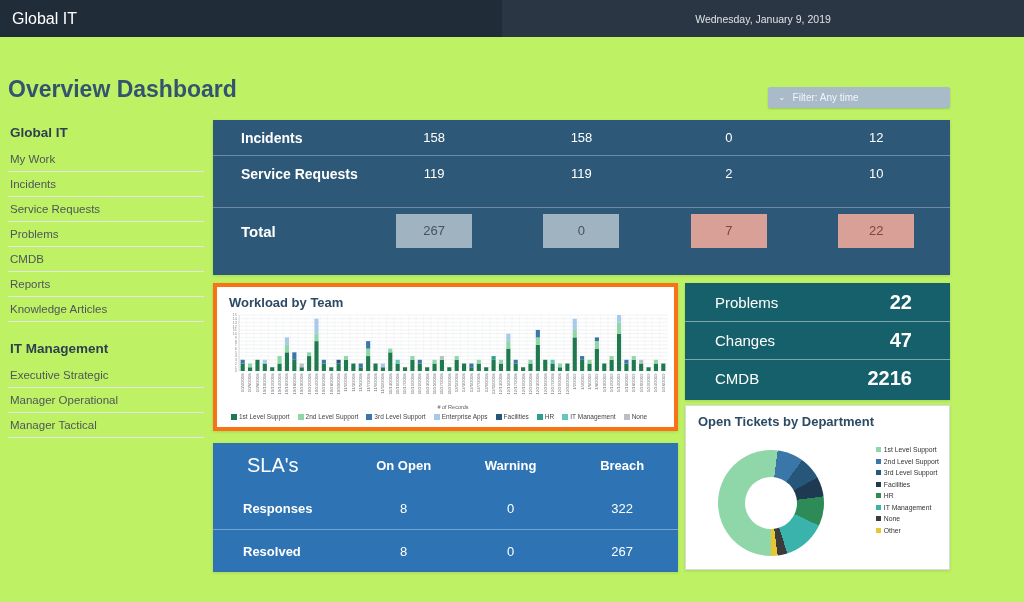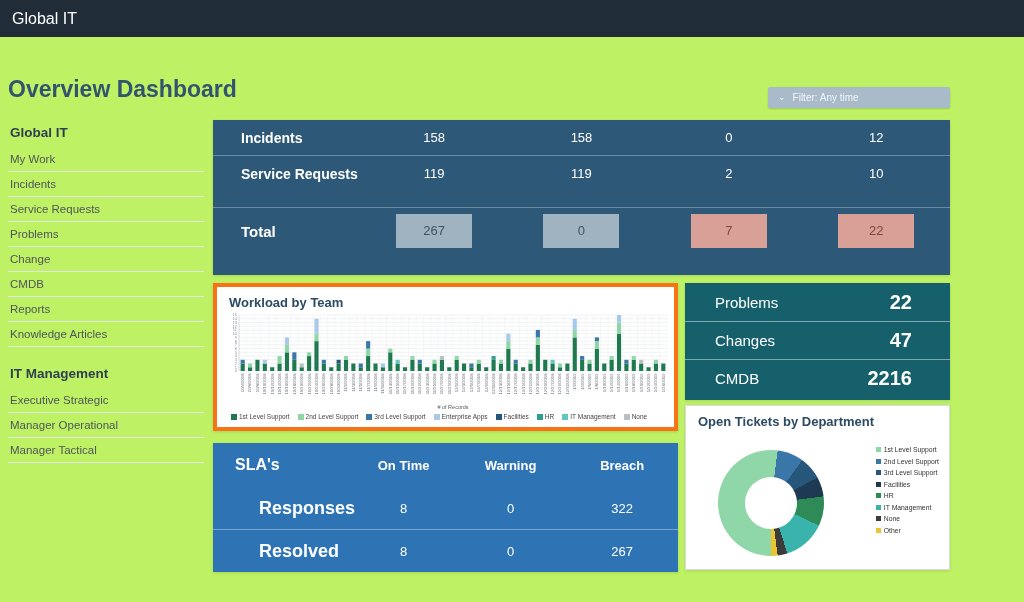--- a/index.html
+++ b/index.html
@@ -61,50 +61,52 @@
   .donut{position:absolute;left:32px;top:44px;width:106px;height:106px;border-radius:50%;}
   .donut::after{content:"";position:absolute;left:27px;top:27px;width:52px;height:52px;background:#fff;border-radius:50%;}
   .donut-legend{position:absolute;right:10px;top:40px;display:flex;flex-direction:column;gap:4.5px;}
   .dl-item{display:flex;align-items:center;gap:3px;font-size:6.8px;color:#333;white-space:nowrap;}
   .dl-swatch{width:5px;height:5px;flex:0 0 5px;}
 
   
   #sla-card{left:213px;top:443px;width:465px;height:129px;background:#2e74b5;color:#fff;}
   .sla-header,.sla-row{display:grid;grid-template-columns:30% 22% 24% 24%;align-items:center;}
   .sla-header{height:44px;font-weight:bold;}
-  .sla-heading{font-size:16px;font-weight:bold;padding-left:22px;}
+  .sla-heading{font-size:20px;font-weight:normal;padding-left:34px;}
   .sla-col{text-align:center;font-size:13px;font-weight:bold;}
   .sla-row{height:42px;font-size:13px;}
-  .sla-row .row-label{font-size:18px;padding-left:46px;}
+  .sla-row .row-label{font-size:13px;padding-left:30px;}
   .sla-row.bordered{border-top:1px solid rgba(255,255,255,0.35);}
 </style>
 </head>
 <body>
 
 <div id="app">
 
   <div class="topbar">
     <span class="app-title">Global IT</span>
+    <div class="topbar-right">
+      <span class="topbar-date">Wednesday, January 9, 2019</span>
+    </div>
   </div>
 
 
   <div class="page-title">Overview Dashboard</div>
 
   <div class="filter-btn">
     <span class="filter-chev">⌄</span>
     <span>Filter: Any time</span>
   </div>
 
   <nav class="sidebar" id="sidebar">
       <div class="side-header">Global IT</div>
       <div class="side-item">My Work</div>
       <div class="side-item">Incidents</div>
       <div class="side-item">Service Requests</div>
       <div class="side-item">Problems</div>
-      <div class="side-item">Change</div>
       <div class="side-item">CMDB</div>
       <div class="side-item">Reports</div>
       <div class="side-item">Knowledge Articles</div>
       <div class="side-header second">IT Management</div>
       <div class="side-item">Executive Strategic</div>
       <div class="side-item">Manager Operational</div>
       <div class="side-item">Manager Tactical</div>
     </nav>
 
   <section class="card" id="summary-card">
@@ -488,21 +490,21 @@
         <div class="dl-item">
           <span class="dl-swatch" style="background: rgb(232, 197, 51);"></span>
           <span>Other</span>
         </div>
       </div>
   </section>
 
   <section class="card" id="sla-card">
       <div class="sla-header">
         <div class="sla-heading">SLA's</div>
-        <div class="sla-col">On Time</div>
+        <div class="sla-col">On Open</div>
         <div class="sla-col">Warning</div>
         <div class="sla-col">Breach</div>
       </div>
       <div class="sla-row">
         <div class="row-label">Responses</div>
         <div class="cell-c">8</div>
         <div class="cell-c">0</div>
         <div class="cell-c">322</div>
       </div>
       <div class="sla-row bordered">

